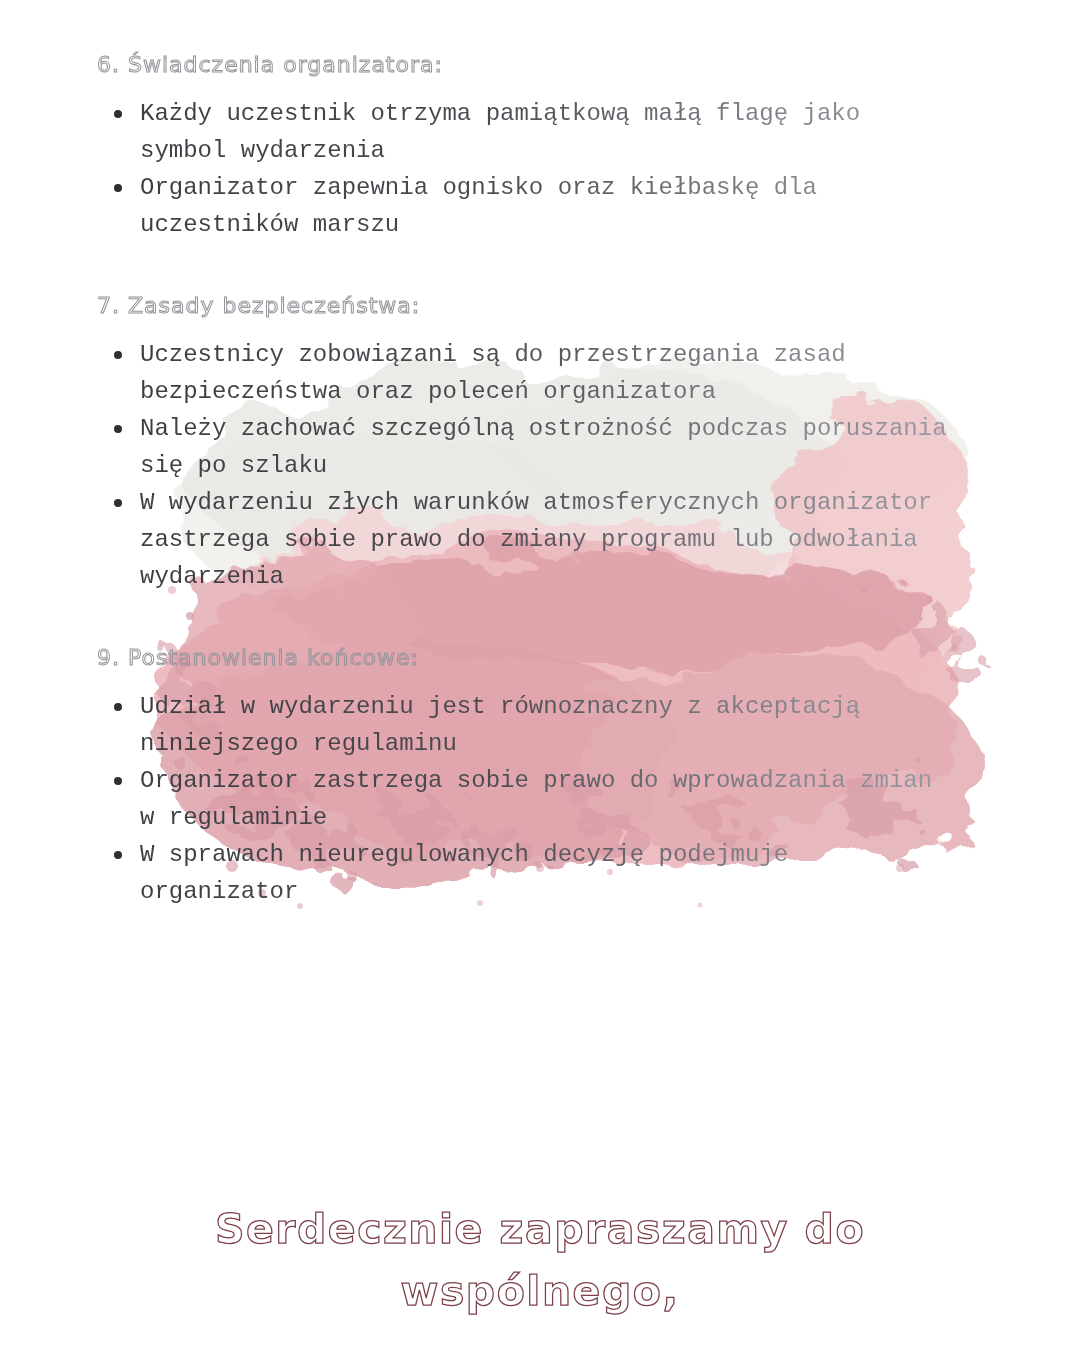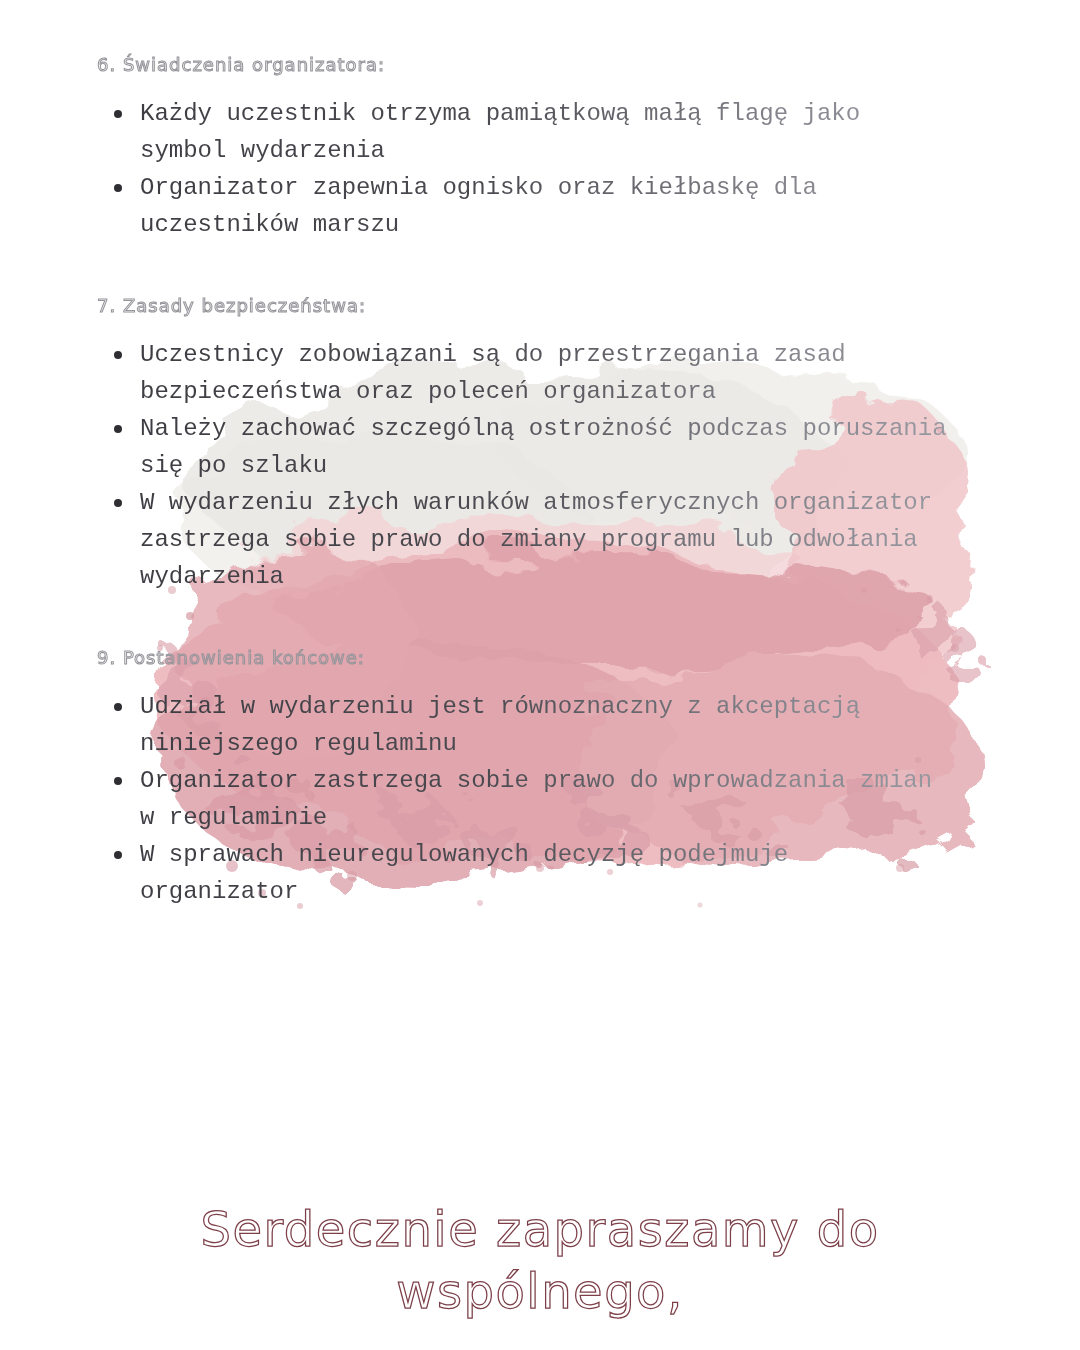--- a/index.html
+++ b/index.html
@@ -20,21 +20,21 @@
   .content {
     position:relative; z-index:1;
     padding:50px 97px 0 97px;
   }
 
   section.reg-section { margin-top:48px; }
   section.reg-section:first-child { margin-top:0; }
 
   h2.outline-gray {
     font-family:"DejaVu Sans", sans-serif;
-    font-size:18px; font-weight:400;
+    font-size:22px; font-weight:400;
     letter-spacing:1px;
     line-height:30px;
     margin-bottom:15px;
     color:#95959b;
   }
   @supports (-webkit-text-stroke: 1px #000) {
     h2.outline-gray { color:transparent; -webkit-text-stroke:1.05px #95959b; }
   }
 
   ul.bullets { list-style:none; max-width:860px;font-family:Liberation Mono, monospace; }
@@ -60,22 +60,22 @@
     li.bullet-item::before { background:#2e2e33; }
   }
 
   
   .closing {
     margin-top:288px;
     text-align:center;
     font-family:"DejaVu Sans", sans-serif;
   }
   .closing-line {
-    font-size:48px;
-    font-weight:400;
+    font-size:41px;
+    font-weight:700;
     letter-spacing:1.5px;
     line-height:62px;
     color:#7d4049;
   }
   @supports (-webkit-text-stroke: 1px #000) {
     .closing-line { color:transparent; -webkit-text-stroke:1.25px #7d4049; }
   }
 </style>
 </head>
 <body>

